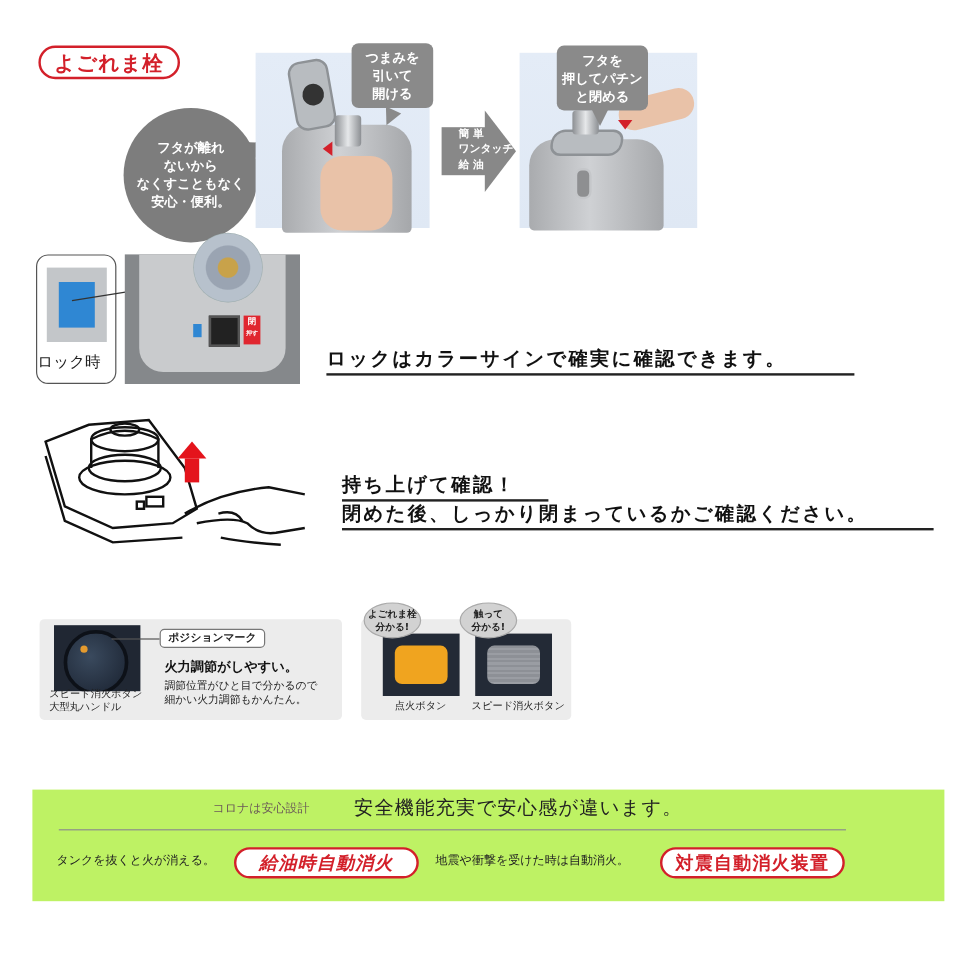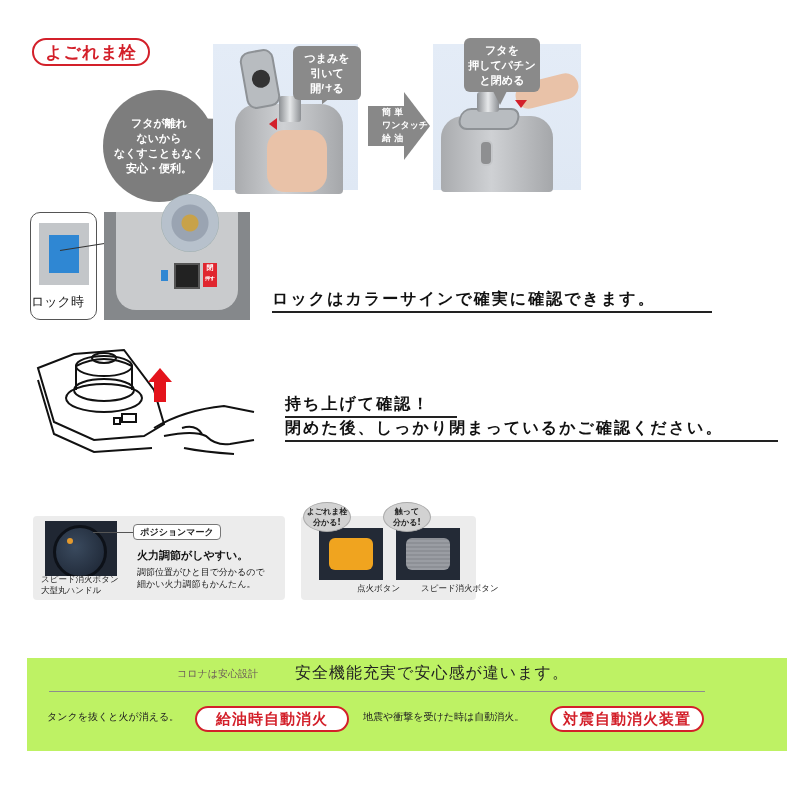--- a/index.html
+++ b/index.html
@@ -16,21 +16,21 @@
   .gray-bubble-tail { left: 200px; top: 112px; width: 0; height: 0; border-top: 12px solid transparent; border-bottom: 12px solid transparent; border-left: 24px solid #7d7d7d; transform: rotate(-25deg); }
   .photo { background: linear-gradient(180deg, #e4ecf7 0%, #dfe8f4 100%); }
   .photo1 { left: 213px; top: 44px; width: 145px; height: 146px; }
   .photo2 { left: 433px; top: 44px; width: 148px; height: 146px; }
   .tank { position: absolute; background: linear-gradient(90deg, #a9abae 0%, #cfd1d4 45%, #a5a7aa 100%); border-radius: 22px 22px 4px 4px; }
   .neck { position: absolute; background: linear-gradient(90deg, #8c8f93, #e6e8ea, #8c8f93); border-radius: 3px; }
   .lid { position: absolute; background: #b8bcc0; border: 2px solid #8e9296; border-radius: 10px; }
   .hand { position: absolute; background: #e9c2a8; border-radius: 18px; }
   .speech { background: #8a8a8a; color: #fff; font-weight: bold; font-size: 11px; line-height: 15px; border-radius: 6px;
             text-align: center; display: flex; flex-direction: column; justify-content: center; }
-  .speech1 { left: 293px; top: 46px; width: 68px; height: 54px; }
+  .speech1 { left: 293px; top: 36px; width: 68px; height: 54px; }
   .speech2 { left: 464px; top: 38px; width: 76px; height: 54px; }
   .tail-down { width: 0; height: 0; border-left: 7px solid transparent; border-right: 7px solid transparent; border-top: 14px solid #8a8a8a; }
   .red-arrow-small { width: 0; height: 0; border-left: 6px solid transparent; border-right: 6px solid transparent; border-top: 8px solid #d3202a; }
   .mid-arrow { left: 368px; top: 92px; width: 62px; height: 68px; }
   .mid-arrow .body { position: absolute; left: 0; top: 14px; width: 38px; height: 40px; background: #888; }
   .mid-arrow .head { position: absolute; left: 36px; top: 0; width: 0; height: 0; border-top: 34px solid transparent; border-bottom: 34px solid transparent; border-left: 26px solid #888; }
   .mid-arrow .txt { position: absolute; left: 14px; top: 14px; width: 58px; text-align: left; color: #fff; font-size: 9px; font-weight: bold; line-height: 13px; }
 
   
   .lock-frame { left: 30px; top: 212px; width: 67px; height: 108px; border: 1px solid #555; border-radius: 10px; background: #fff; }
@@ -61,21 +61,21 @@
   .knob-circle { position: absolute; left: 8px; top: 4px; width: 54px; height: 54px; border-radius: 50%; border: 3px solid #0d1118; background: radial-gradient(circle at 40% 40%, #3a4a5e, #1a2230); }
   .knob-dot { position: absolute; left: 22px; top: 17px; width: 6px; height: 6px; border-radius: 50%; background: #e49a2e; }
   .knob-caption { position: absolute; left: 8px; top: 58px; font-size: 8.5px; line-height: 11px; color: #222; }
   .pos-tag { position: absolute; left: 100px; top: 8px; width: 88px; height: 16px; border: 1px solid #777; border-radius: 4px; background: #fff; font-size: 9px; font-weight: bold; text-align: center; line-height: 14px; }
   .pos-connector { position: absolute; left: 60px; top: 16px; width: 40px; height: 1px; background: #555; }
   .feat-head { position: absolute; left: 104px; top: 32px; font-size: 11px; font-weight: bold; color: #111; }
   .feat-body { position: absolute; left: 104px; top: 50px; font-size: 9px; line-height: 12px; color: #222; }
   .btn-card { left: 301px; top: 516px; width: 175px; height: 84px; background: #ececec; border-radius: 4px; }
   .btn-photo { position: absolute; top: 12px; width: 64px; height: 52px; background: #232a36; }
   .btn-face { position: absolute; left: 10px; top: 10px; width: 44px; height: 32px; border-radius: 6px; }
-  .btn-label { position: absolute; top: 67px; font-size: 8.5px; color: #222; white-space: nowrap; margin-left: 28px; }
+  .btn-label { position: absolute; top: 67px; font-size: 8.5px; color: #222; white-space: nowrap; }
   .btn-bubble { position: absolute; top: -14px; width: 48px; height: 30px; border-radius: 50%; background: #d2d2d2; border: 1px solid #aaa;
                 font-size: 8px; font-weight: bold; text-align: center; line-height: 11px; display: flex; flex-direction: column; justify-content: center; color: #222; }
 
   
   .banner { left: 27px; top: 658px; width: 760px; height: 93px; background: #bef264; }
   .banner-lead { position: absolute; left: 150px; top: 9px; font-family: "DejaVu Serif", serif; font-size: 10px; color: #6b5a58; }
   .banner-title { position: absolute; left: 268px; top: 5px; font-family: Liberation Serif, serif; font-size: 16px; color: #222; letter-spacing: 1px; }
   .banner-rule { position: absolute; left: 22px; top: 33px; width: 656px; height: 1px; background: #8d8d8d; }
   .feat-line { position: absolute; top: 52px; font-size: 10px; color: #222; white-space: nowrap; }
   .red-pill { position: absolute; top: 48px; height: 26px; border: 2px solid #d3202a; border-radius: 13px; color: #d3202a;
@@ -219,17 +219,17 @@
   </div>
   <div class="btn-label" style="left:92px;">スピード消火ボタン</div>
 </div>
 
 <div class="abs banner">
   <div class="banner-lead">コロナは安心設計</div>
   <div class="banner-title">安全機能充実で安心感が違います。</div>
   <div class="banner-rule"></div>
 
   <div class="feat-line" style="left:20px;">タンクを抜くと火が消える。</div>
-  <div class="red-pill" style="left:168px;width:154px;">給油時自動消火</div>
+  <div class="red-pill" style="left:168px;width:154px;font-style:italic;">給油時自動消火</div>
 
   <div class="feat-line" style="left:336px;">地震や衝撃を受けた時は自動消火。</div>
   <div class="red-pill" style="left:523px;width:154px;">対震自動消火装置</div>
 </div>
 
 </body></html>

